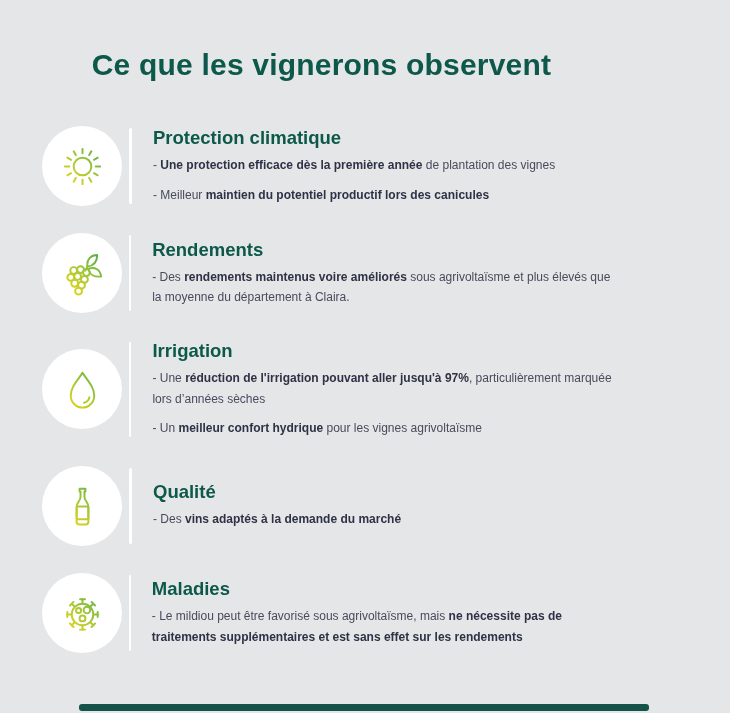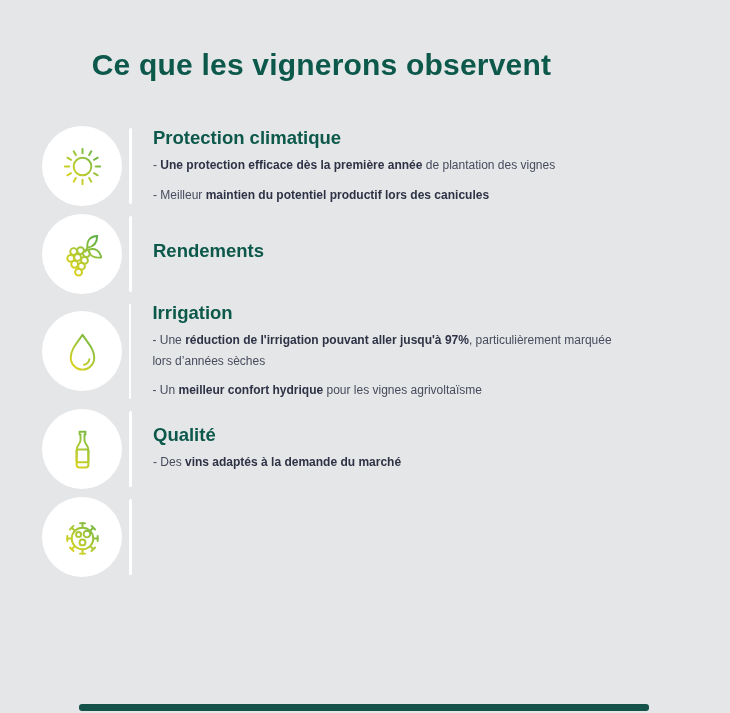--- a/index.html
+++ b/index.html
@@ -13,21 +13,21 @@
   .page-title{
     margin:0;padding:48px 10px 0 10px;
     text-align:center;
     font-size:30px;font-weight:700;
     color:var(--green,#0c584a);
     letter-spacing:.2px;
   }
   .sections{
     margin-top:44px;
     padding-left:42px;padding-right:20px;
-    display:flex;flex-direction:column;gap:8px;
+    display:flex;flex-direction:column;gap:27px;
   }
   .section{display:flex;align-items:center;}
   .icon-badge{
     flex:0 0 80px;width:80px;height:80px;border-radius:50%;
     background:var(--badge,#ffffff);
     display:flex;align-items:center;justify-content:center;
   }
   .icon-badge svg{display:block;}
   .v-divider{
     width:3px;align-self:stretch;margin:2px 0 2px 7px;
@@ -119,20 +119,21 @@
               <circle cx="16" cy="34" r="3.5"></circle>
               <circle cx="23" cy="36" r="3.5"></circle>
               <circle cx="20" cy="42" r="3.5"></circle>
             </g>
           </svg>
         </div>
     <div class="v-divider"></div>
     <div class="txt">
       <h2 class="heading">Rendements</h2>
       <div class="bullets">
+            <p class="bullet"><span>- Des </span><span class="b">rendements maintenus voire améliorés</span><span> sous agrivoltaïsme et plus élevés que la moyenne du département à Claira.</span></p>
           </div>
     </div>
   </div>
 
   <div class="section">
     <div class="icon-badge">
           <svg viewBox="0 0 48 48" width="47" height="47" aria-hidden="true">
             <defs>
               <linearGradient id="lg2" gradientUnits="userSpaceOnUse" x1="6" y1="42" x2="42" y2="6">
                 <stop offset="0" stop-color="#ecd513"></stop>
@@ -209,17 +210,23 @@
               <line x1="15.9" y1="17.9" x2="13" y2="15"></line>
               <line x1="11.2" y1="16.8" x2="14.8" y2="13.2"></line>
               <line x1="24" y1="14.5" x2="24" y2="10.5"></line>
               <line x1="21.5" y1="10.5" x2="26.5" y2="10.5"></line>
               <line x1="32.1" y1="17.9" x2="35" y2="15"></line>
               <line x1="33.2" y1="13.2" x2="36.8" y2="16.8"></line>
             </g>
           </svg>
         </div>
     <div class="v-divider"></div>
+    <div class="txt">
+      <h2 class="heading">Maladies</h2>
+      <div class="bullets">
+            <p class="bullet"><span>- Le mildiou peut être favorisé sous agrivoltaïsme, mais </span><span class="b">ne nécessite pas de traitements supplémentaires et est sans effet sur les rendements</span></p>
+          </div>
+    </div>
   </div>
 </div>
 
   <div class="bottom-bar"></div>
 </div>
 
 </body></html>

